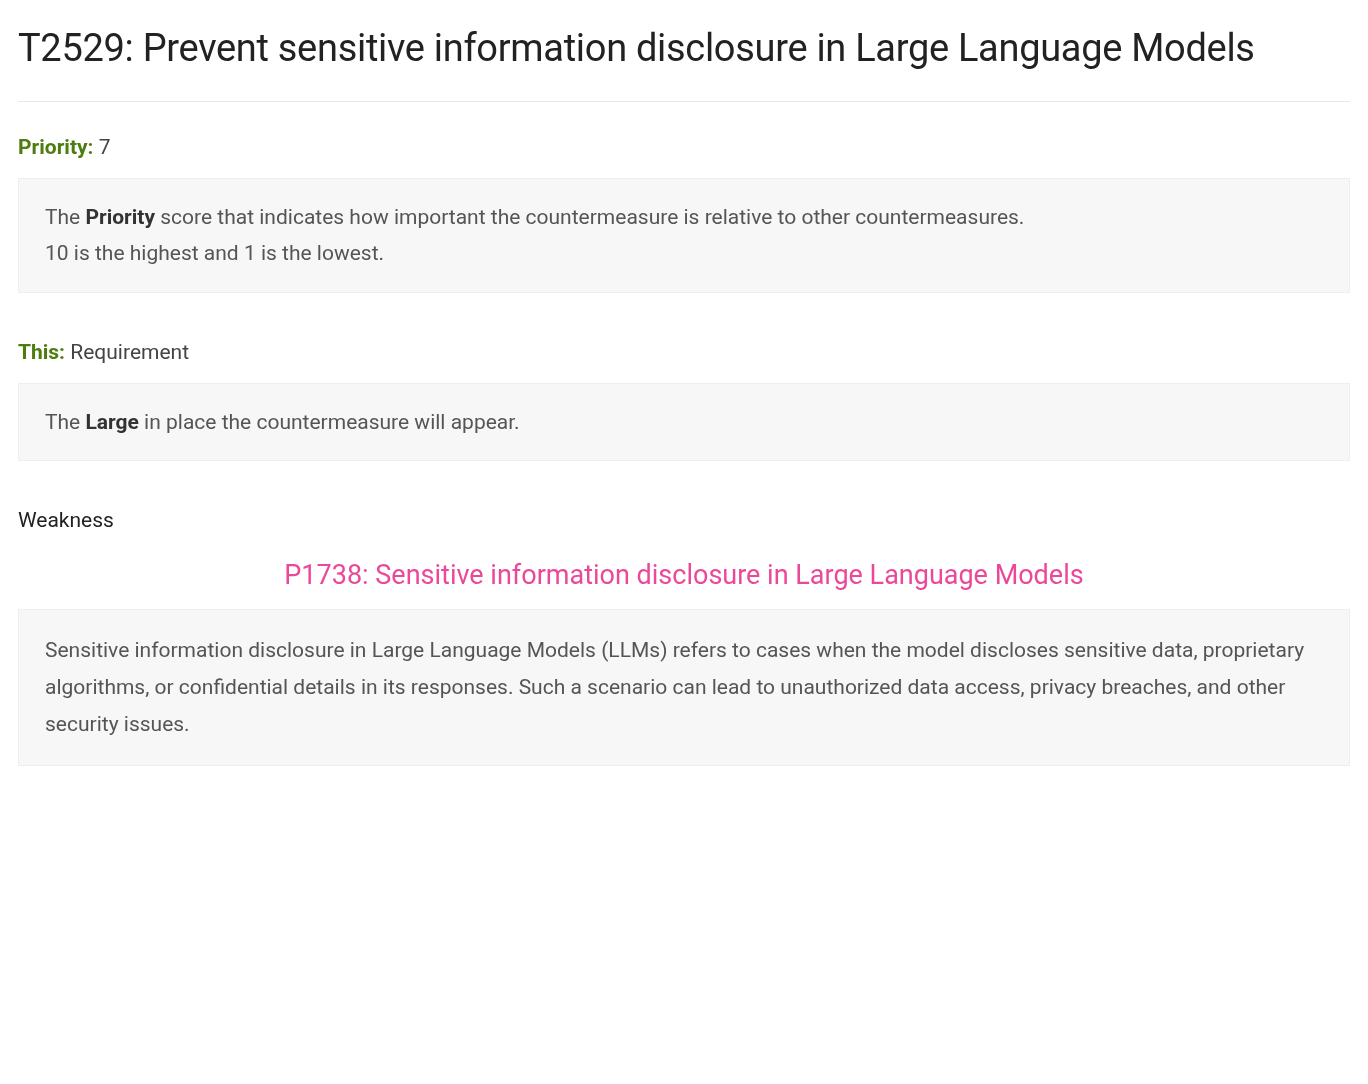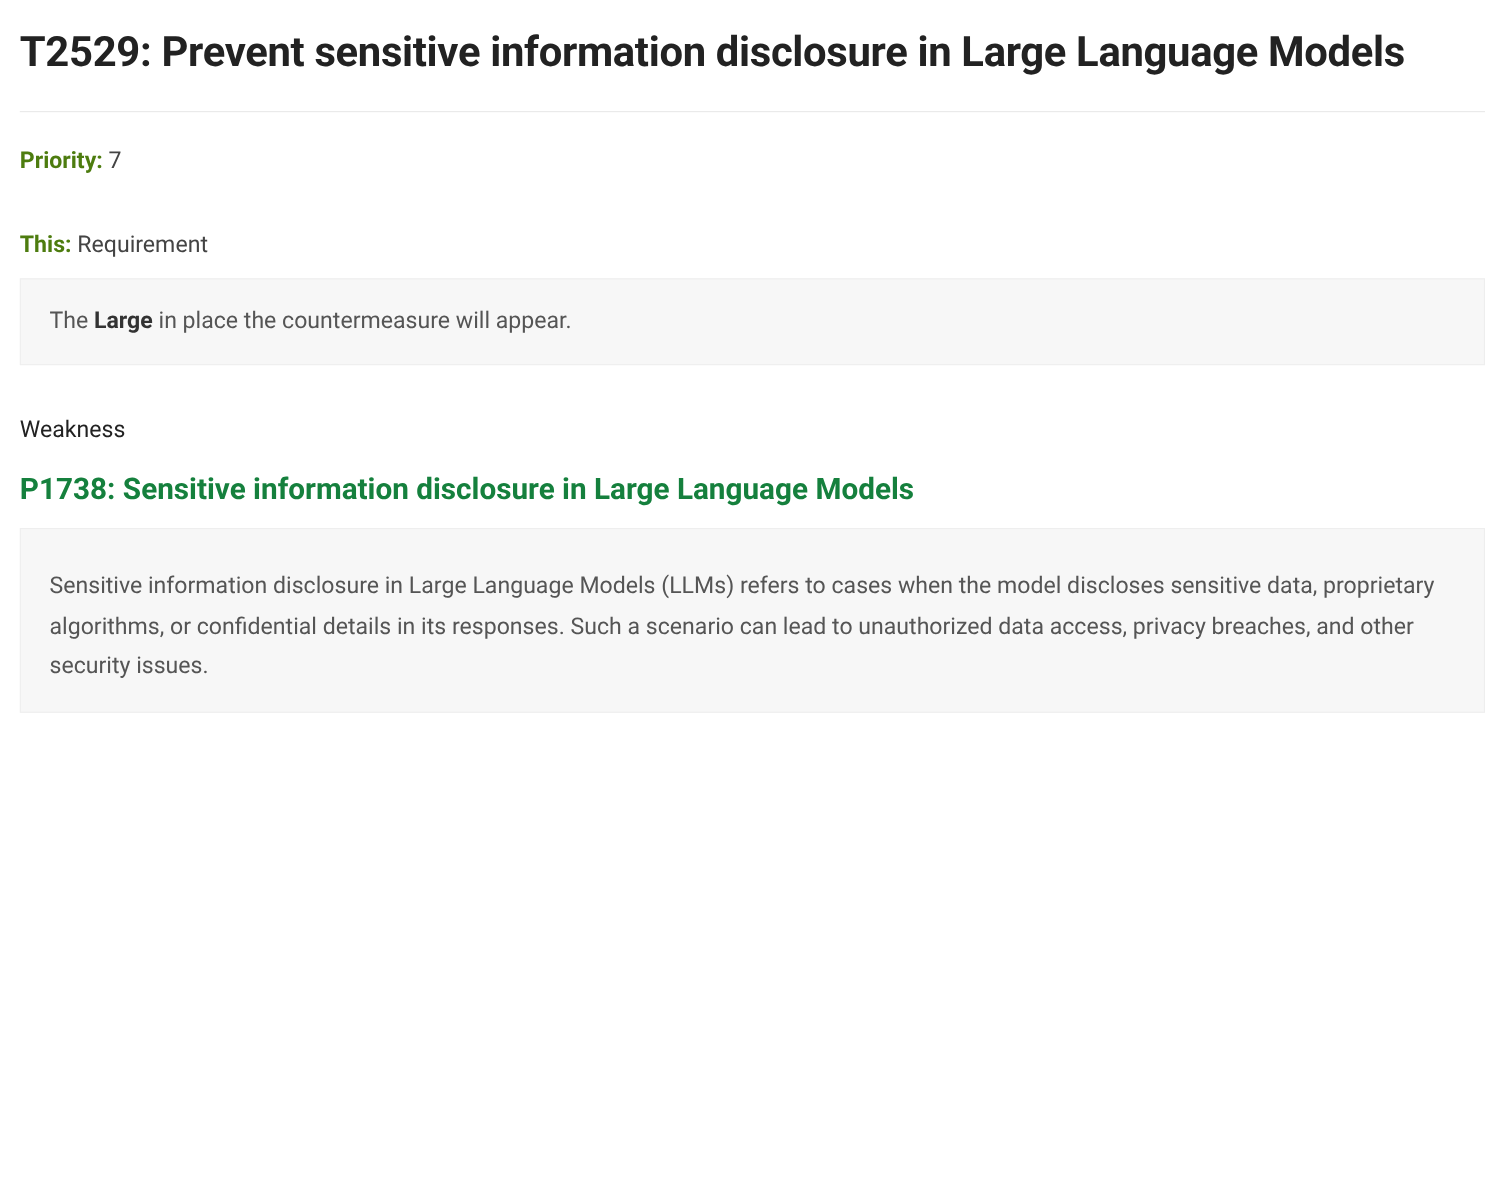--- a/index.html
+++ b/index.html
@@ -10,21 +10,21 @@
     body {
       font-family: -apple-system, BlinkMacSystemFont, "Segoe UI", Roboto, "Helvetica Neue", Arial, sans-serif;
       background: #ffffff;
       color: #333;
       padding: 20px 18px;
       font-size: 21px;
       line-height: 1.5;
     }
     .page-title {
       font-size: 38px;
-      font-weight: 700;
+      font-weight: 400;
       color: #222;
       margin-bottom: 30px;
       padding-bottom: 24px;
       border-bottom: 1px solid #e8e8e8;
       letter-spacing: -0.3px;
     }
     .section {
       margin-bottom: 44px;
     }
     .field-row {
@@ -55,54 +55,60 @@
     .info-box .line {
       display: block;
     }
     .plain-heading {
       font-size: 21px;
       font-weight: 400;
       color: #222;
       margin-bottom: 14px;
     }
     .weakness-link {
-      color: #15803d;
+      color: #ec4899;
       font-size: 27px;
-      font-weight: 700;
+      font-weight: 400;
       text-decoration: none;
       display: block;
       margin-top: 18px;
       margin-bottom: 14px;
       cursor: pointer;
+      text-align: center;
     }
     .weakness-desc {
       background: #f7f7f7;
       border: 1px solid #eeeeee;
       padding: 22px 26px;
       color: #555;
       font-size: 21px;
       line-height: 1.75;
     }
     .weakness-desc p {
       margin-bottom: 26px;
-      margin-top: 12px;
     }
     .weakness-desc p:last-child {
       margin-bottom: 0;
     }
   </style>
 </head>
 <body>
 
 <h1 class="page-title">T2529: Prevent sensitive information disclosure in Large Language Models</h1>
 
 <div class="section">
   <div class="field-row">
     <span class="field-label">Priority:</span>
     <span class="field-value">7</span>
+  </div>
+  <div class="info-box">
+    <span class="line">
+      <span>The </span><span class="bold">Priority</span><span> score that indicates how important the countermeasure is relative to other countermeasures.</span>
+    </span>
+    <span class="line">10 is the highest and 1 is the lowest.</span>
   </div>
 </div>
 
 <div class="section">
   <div class="field-row">
     <span class="field-label">This:</span>
     <span class="field-value">Requirement</span>
   </div>
   <div class="info-box">
     <span>The </span><span class="bold">Large</span><span> in place the countermeasure will appear.</span>

